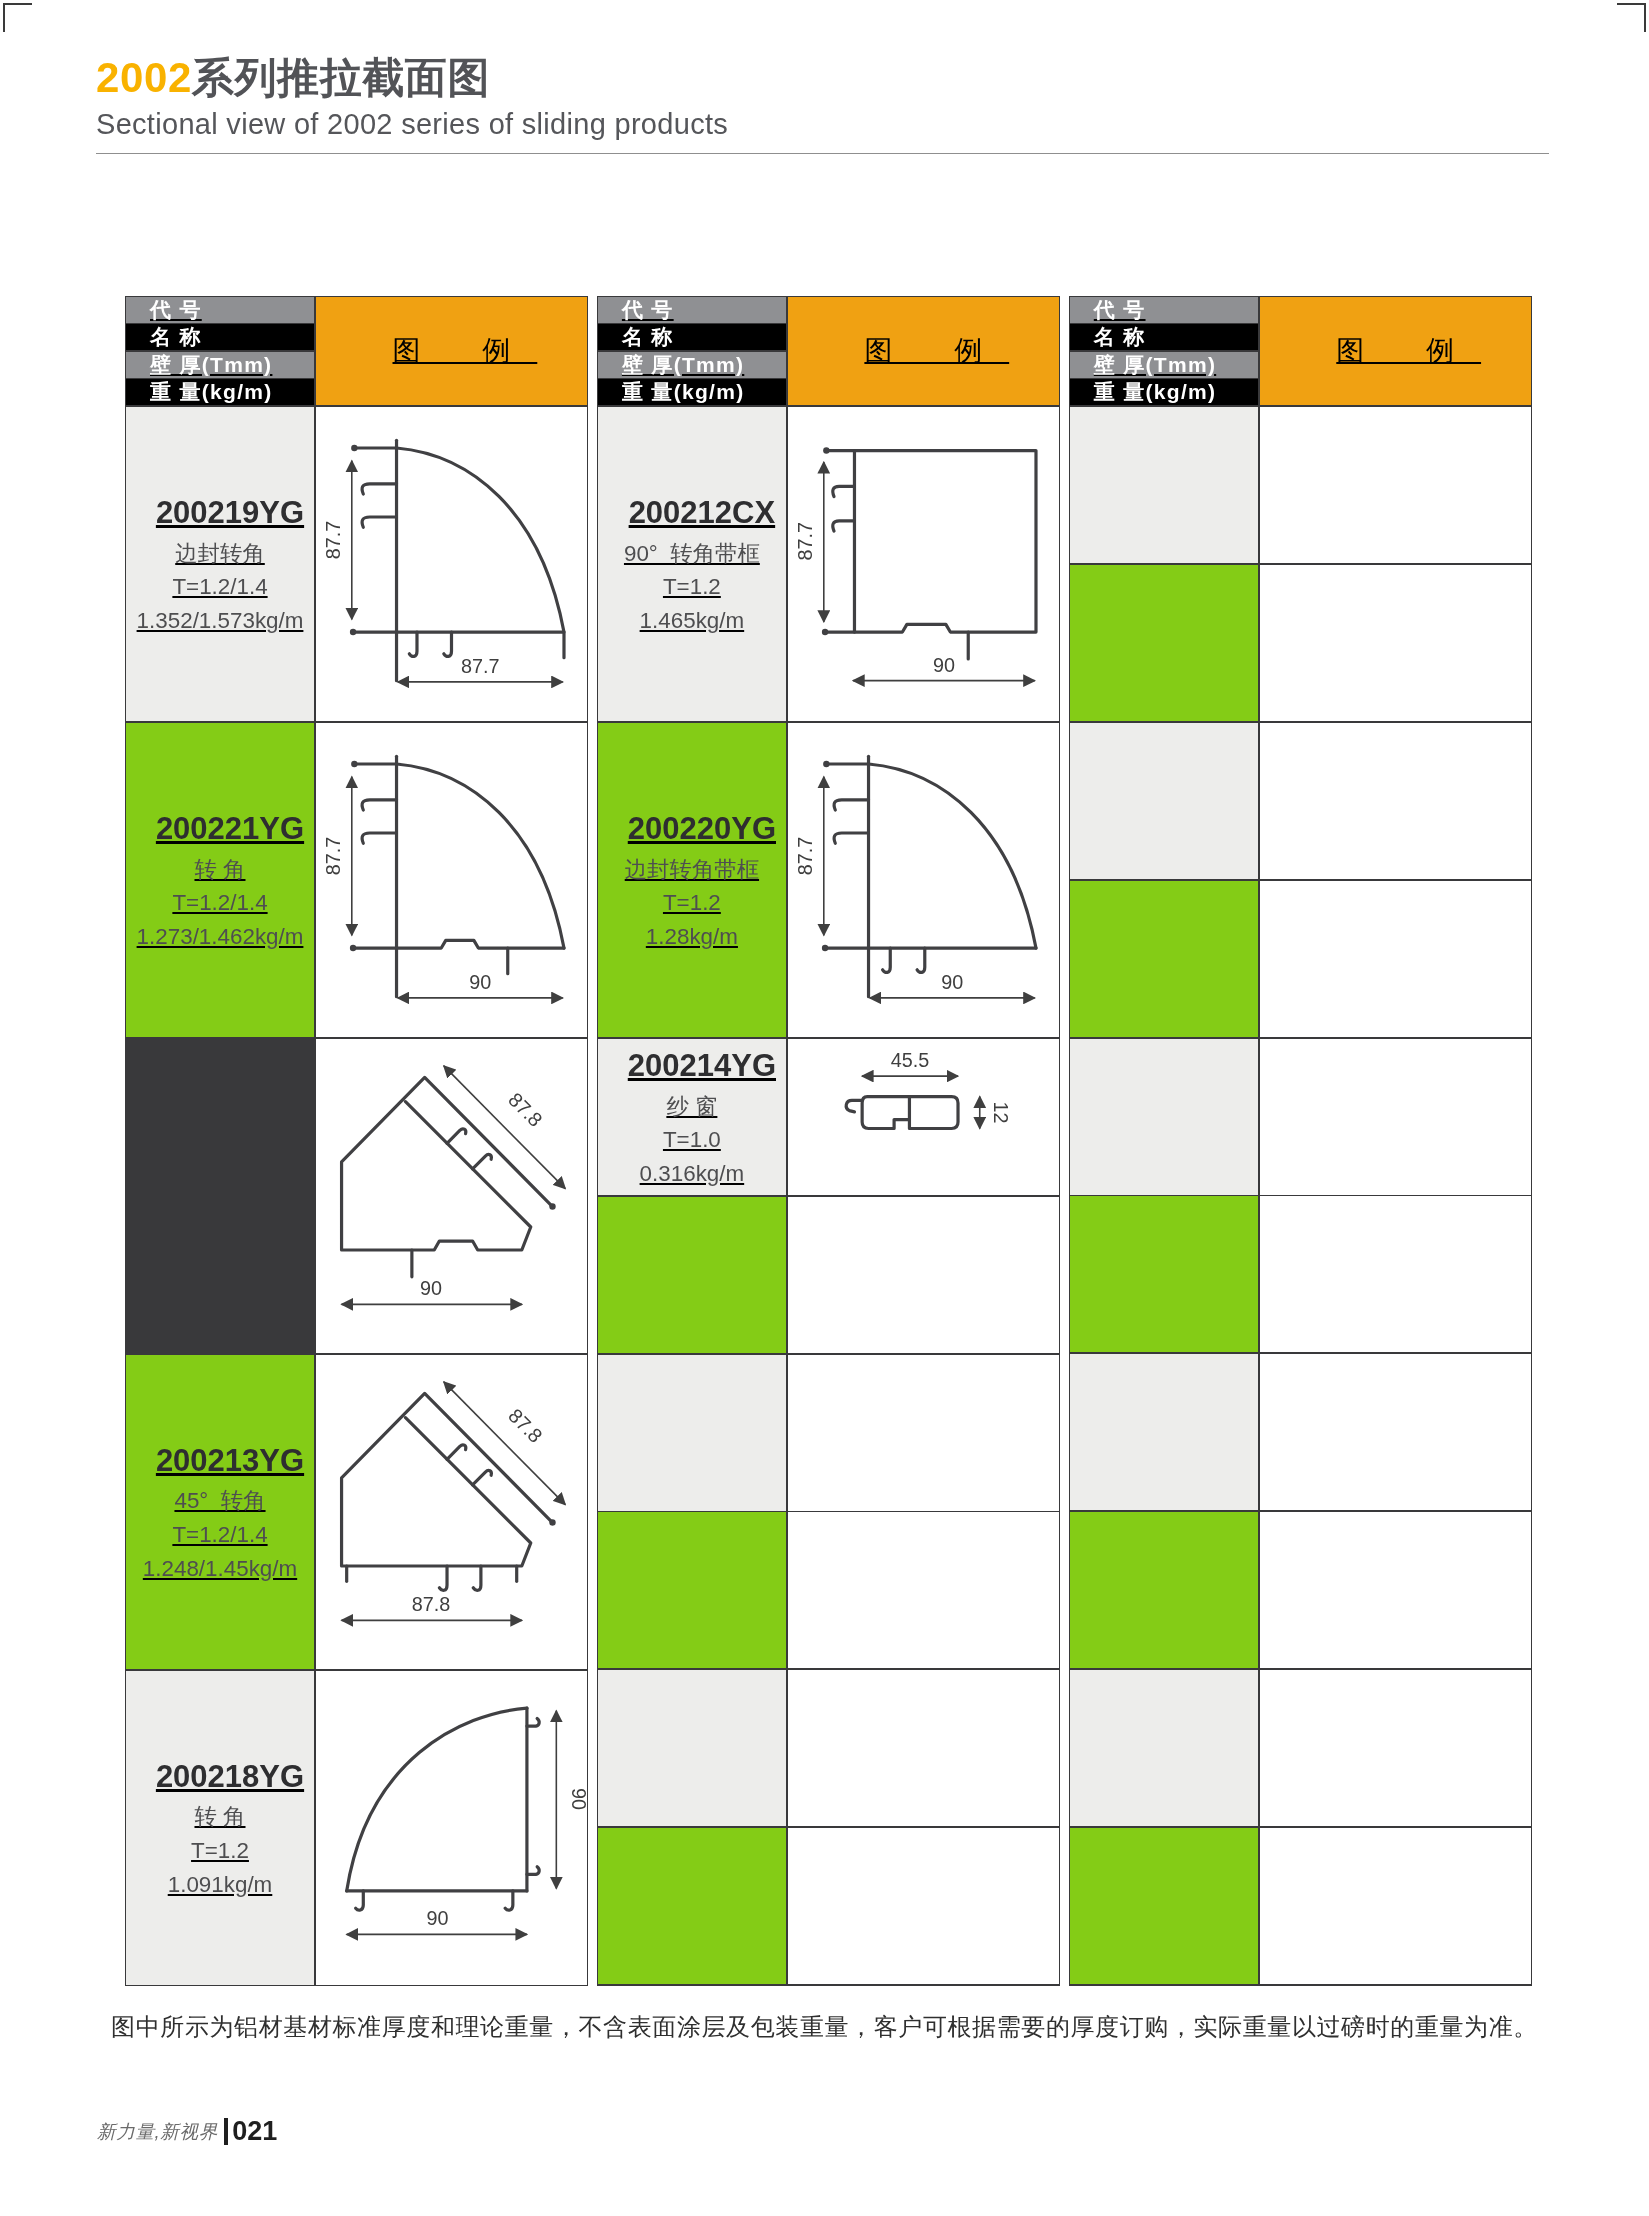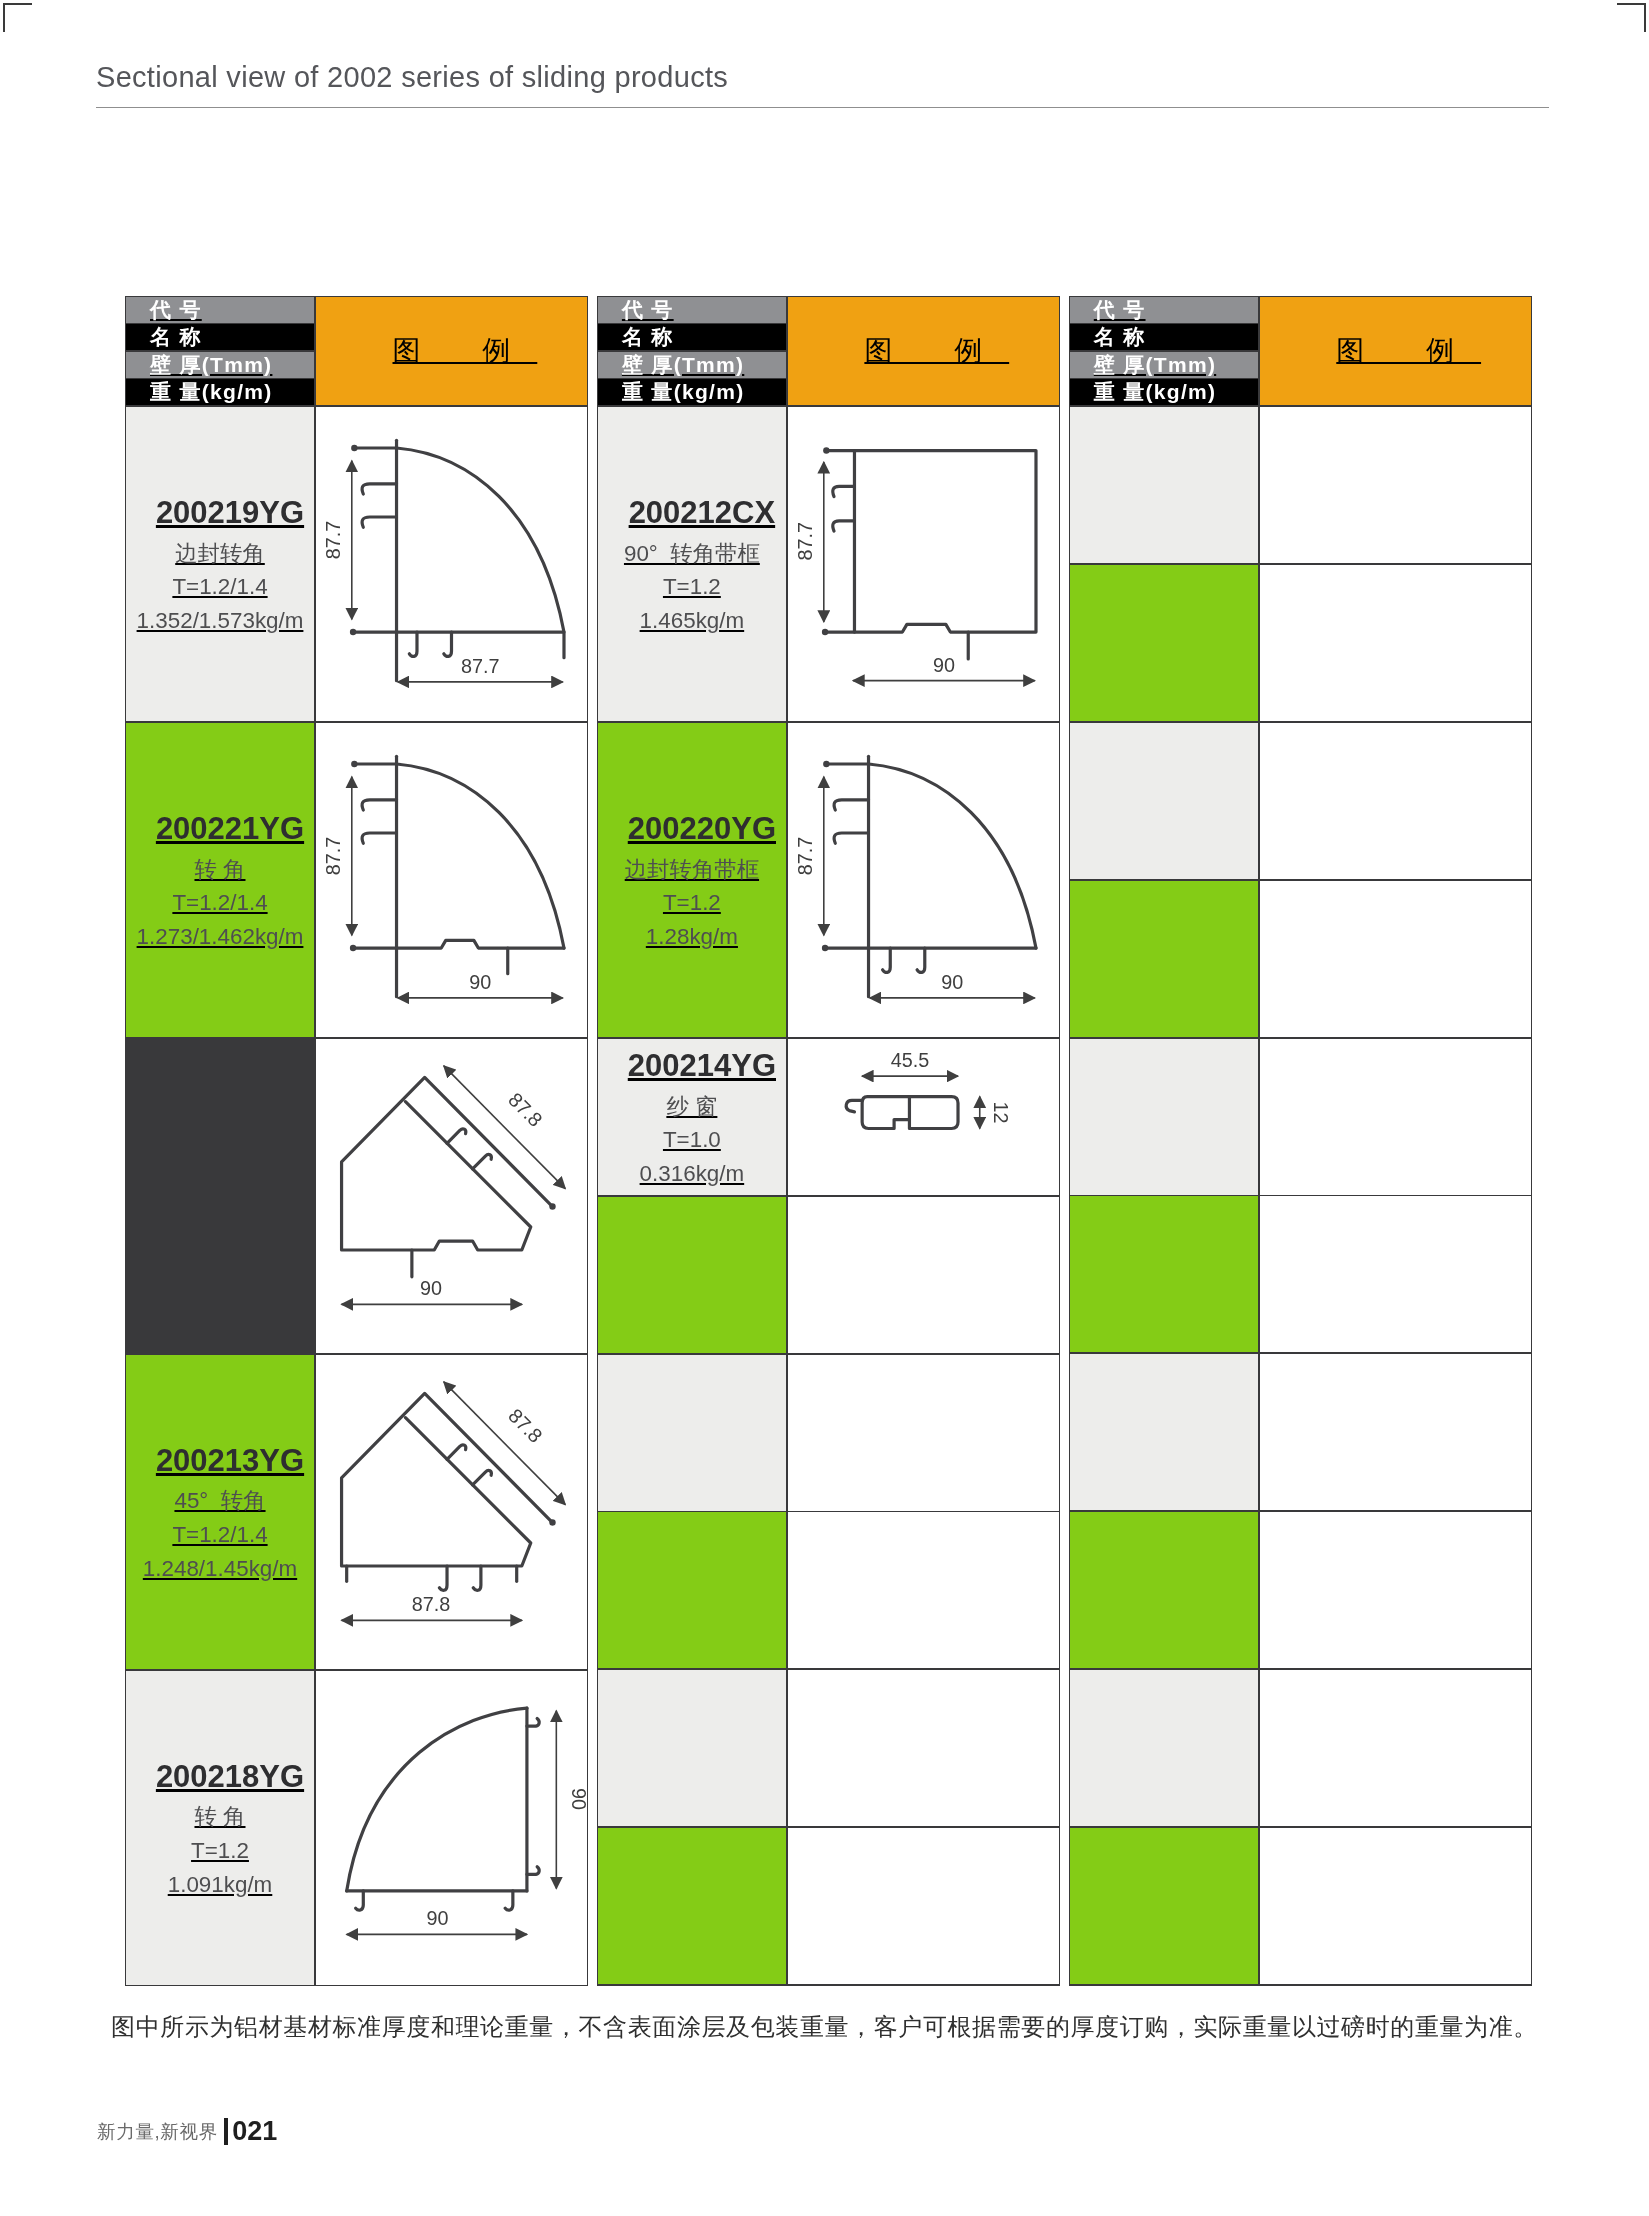--- a/index.html
+++ b/index.html
@@ -50,39 +50,40 @@
   
   .pf { fill:none; stroke:#404043; stroke-width:5; stroke-linecap:round; stroke-linejoin:round; }
   .dl { fill:none; stroke:#3f3f3f; stroke-width:2.5; }
   .dot { fill:#404043; }
   text.dim { font-size:31px; fill:#3f3f3f; font-family:"Liberation Sans", sans-serif; }
 
   
   .note { position:absolute; left:0; top:2011px; width:100%; text-align:center;
           font-size:24px; color:#2f2f2f; letter-spacing:0.6px; }
   .page-footer { position:absolute; left:97px; top:2118px; display:flex; align-items:center; }
-  .brand { font-size:18.6px; color:#6a6a6a; letter-spacing:0.6px; }
+  .brand { font-size:18.6px; color:#6a6a6a; letter-spacing:0.6px;font-style:italic; }
   .pageno { font-size:27px; font-weight:bold; color:#1f1f1f; border-left:4.5px solid #1f1f1f;
             padding-left:3.8px; margin-left:6.4px; line-height:1.0; }
 </style>
 </head>
 <body>
 
 <svg width="0" height="0" style="position:absolute">
   <defs>
     <marker id="arr" viewBox="0 0 10 10" refX="9" refY="5" markerWidth="8" markerHeight="8" orient="auto-start-reverse">
       <path d="M0,0 L10,5 L0,10 z" fill="#3f3f3f"></path>
     </marker>
   </defs>
 </svg>
 
 <div class="crop tl"></div>
 <div class="crop tr"></div>
 
 <div class="doc-header">
+  <div class="title"><span class="accent">2002</span><span>系列推拉截面图</span></div>
   <div class="subtitle">Sectional view of 2002 series of sliding products</div>
   <div class="rule"></div>
 </div>
 
 <div class="catalog">
 
   <div class="group g1">
     <div class="hl c1">代 号</div>
     <div class="legend">图  例</div>
     <div class="hl light c1">名 称</div>

